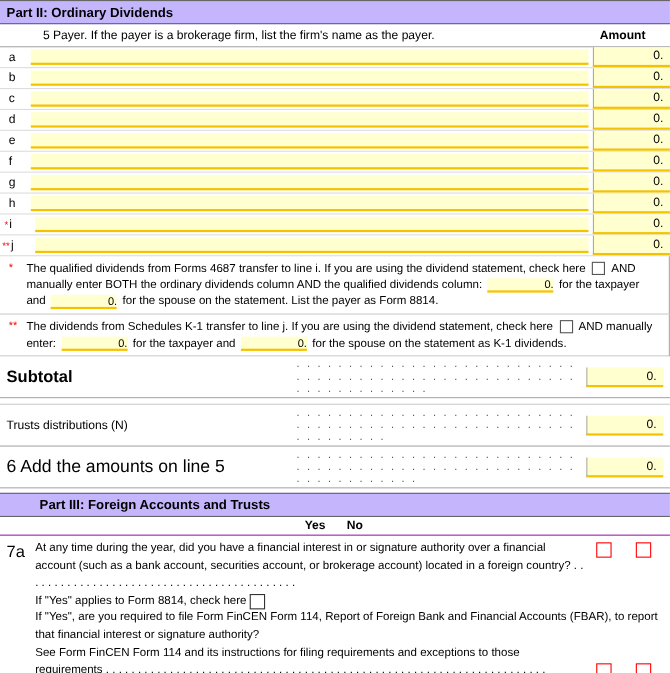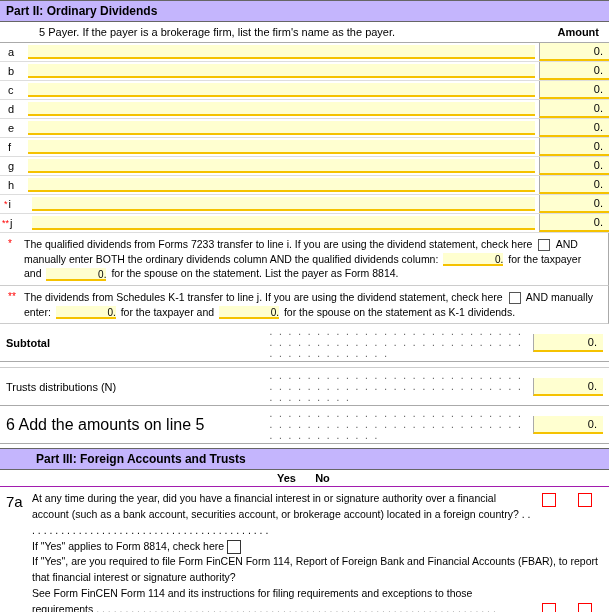--- a/index.html
+++ b/index.html
@@ -19,21 +19,21 @@
       border-top: 1px solid #666;
       border-bottom: 1px solid #666;
     }
     .row-5 {
       display: flex;
       border-bottom: 1px solid #aaa;
       padding: 4px 6px;
       align-items: center;
     }
     .row-5 .label { flex: 1; font-size: 11px; margin-left: 33px; }
-    .row-5 .amount-header { width: 70px; text-align: right; font-weight: bold; font-size: 11px; padding-right: 4px; }
+    .row-5 .amount-header { width: 70px; text-align: center; font-weight: bold; font-size: 11px; padding-right: 4px; }
     .line-rows { }
     .line-row {
       display: flex;
       align-items: center;
       border-bottom: 1px solid #ddd;
       min-height: 18px;
     }
     .line-letter {
       width: 24px;
       padding-left: 8px;
@@ -93,21 +93,21 @@
       margin: 0 3px;
       background: #fff;
     }
     .subtotal-row {
       display: flex;
       align-items: center;
       border-bottom: 1px solid #aaa;
       min-height: 18px;
       padding: 2px 6px;
     }
-    .subtotal-label { flex: 1; font-weight: bold; font-size: 11px; }
+    .subtotal-label { flex: 1; font-weight: bold; font-size: 15px; }
     .nominee-row {
       display: flex;
       align-items: center;
       border-bottom: 1px solid #aaa;
       min-height: 18px;
       padding: 2px 6px;
     }
     .nominee-label { flex: 1; font-size: 11px; }
     .line6-row {
       display: flex;
@@ -225,21 +225,21 @@
     <div class="line-input-area"></div>
     <div class="amount-cell">0.</div>
   </div>
 
 </div>
 
 <div class="note-section" style="border-bottom:1px solid #ccc; border-right:1px solid #aaa;">
   <div style="display:flex;align-items:flex-start;">
     <span style="color:red;font-size:10px;min-width:16px;">*</span>
     <span>
-      <span>The qualified dividends from Forms 7233 transfer to line i.  If you are using the dividend statement,  check here</span>
+      <span>The qualified dividends from Forms 4687 transfer to line i.  If you are using the dividend statement,  check here</span>
       <span class="inline-checkbox"></span>
       <span>AND manually enter BOTH the ordinary dividends column AND the qualified dividends column:</span>
       <span class="inline-input">0.</span>
       <span>for the taxpayer and</span>
       <span class="inline-input">0.</span>
       <span>for the spouse on the statement.  List the payer as Form 8814.</span>
     </span>
   </div>
 </div>
 

